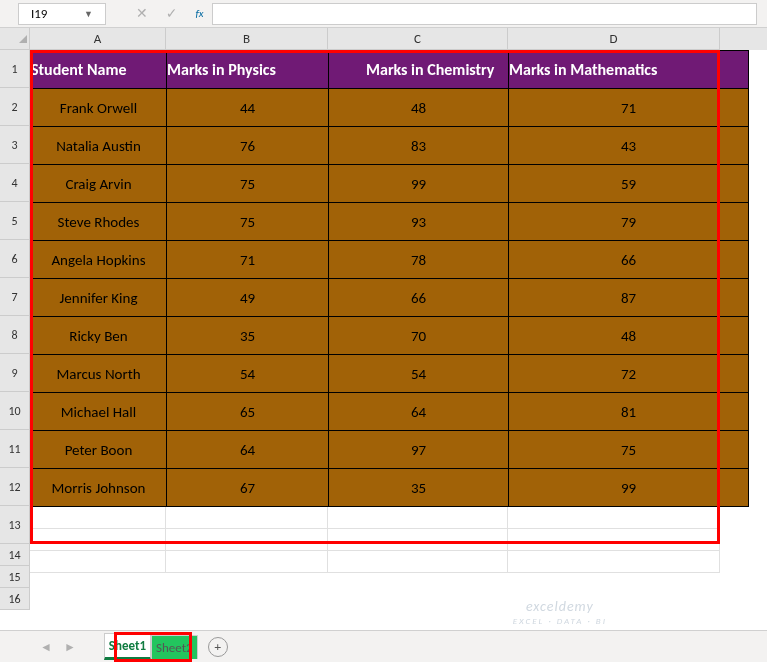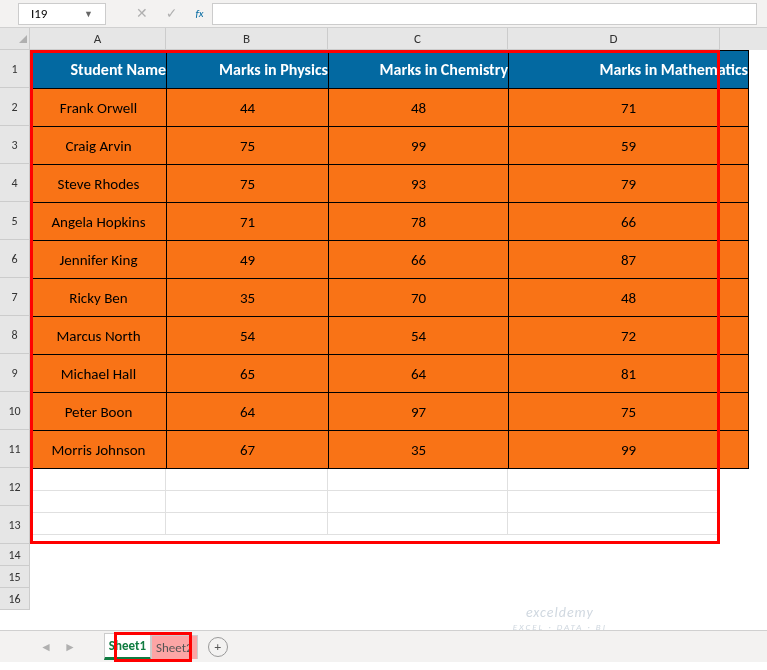--- a/index.html
+++ b/index.html
@@ -101,36 +101,36 @@
       color: #333;
     }
     .row-head.short { height: 22px; }
     .cells-area {
       position: relative;
     }
     .data-table {
       border-collapse: collapse;
     }
     .data-table th {
-      background: #0369a1;
+      background: #701a75;
       color: #ffffff;
       font-weight: bold;
       font-size: 16px;
       height: 38px;
       border: 1px solid #000000;
-      text-align: right;
+      text-align: left;
       white-space: nowrap;
     }
     .data-table td {
       height: 38px;
       border: 1px solid #000000;
       text-align: center;
       font-size: 15px;
       color: #000;
-      background: #f97316;
+      background: #a16207;
     }
     .th-a { width: 136px; }
     .th-b { width: 162px; }
     .th-c { width: 180px; padding-left: 37px; }
     .th-d { width: 240px; }
     .red-border {
       position: absolute;
       top: 0;
       left: 0px;
       width: 690px;
@@ -174,21 +174,21 @@
       background: #ffffff;
       cursor: pointer;
     }
     .sheet-tab.active {
       background: #ffffff;
       border-bottom: 3px solid #107c41;
       color: #107c41;
       font-weight: bold;
     }
     .sheet-tab.inactive {
-      background: #fca5a5;
+      background: #22c55e;
       color: #555;
     }
     .red-tab-border {
       position: absolute;
       border: 3px solid #ff0000;
       pointer-events: none;
       left: 114px;
       bottom: 8px;
       width: 78px;
       height: 30px;
@@ -202,21 +202,21 @@
       display: flex;
       align-items: center;
       justify-content: center;
       font-size: 13px;
       color: #555;
       cursor: pointer;
     }
     .watermark {
       position: absolute;
       right: 160px;
-      bottom: 38px;
+      bottom: 44px;
       color: #d0d8e0;
       font-size: 14px;
       letter-spacing: 1px;
       font-style: italic;
       text-align: center;
       pointer-events: none;
     }
     .watermark small { font-size: 9px; display: block; letter-spacing: 2px;}
   </style>
 </head>
@@ -272,20 +272,26 @@
         <th class="th-a">Student Name</th>
         <th class="th-b">Marks in Physics</th>
         <th class="th-c">Marks in Chemistry</th>
         <th class="th-d">Marks in Mathematics</th>
       </tr>
       <tr>
             <td>Frank Orwell</td>
             <td>44</td>
             <td>48</td>
             <td>71</td>
+          </tr>
+      <tr>
+            <td>Natalia Austin</td>
+            <td>76</td>
+            <td>83</td>
+            <td>43</td>
           </tr>
       <tr>
             <td>Craig Arvin</td>
             <td>75</td>
             <td>99</td>
             <td>59</td>
           </tr>
       <tr>
             <td>Steve Rhodes</td>
             <td>75</td>

